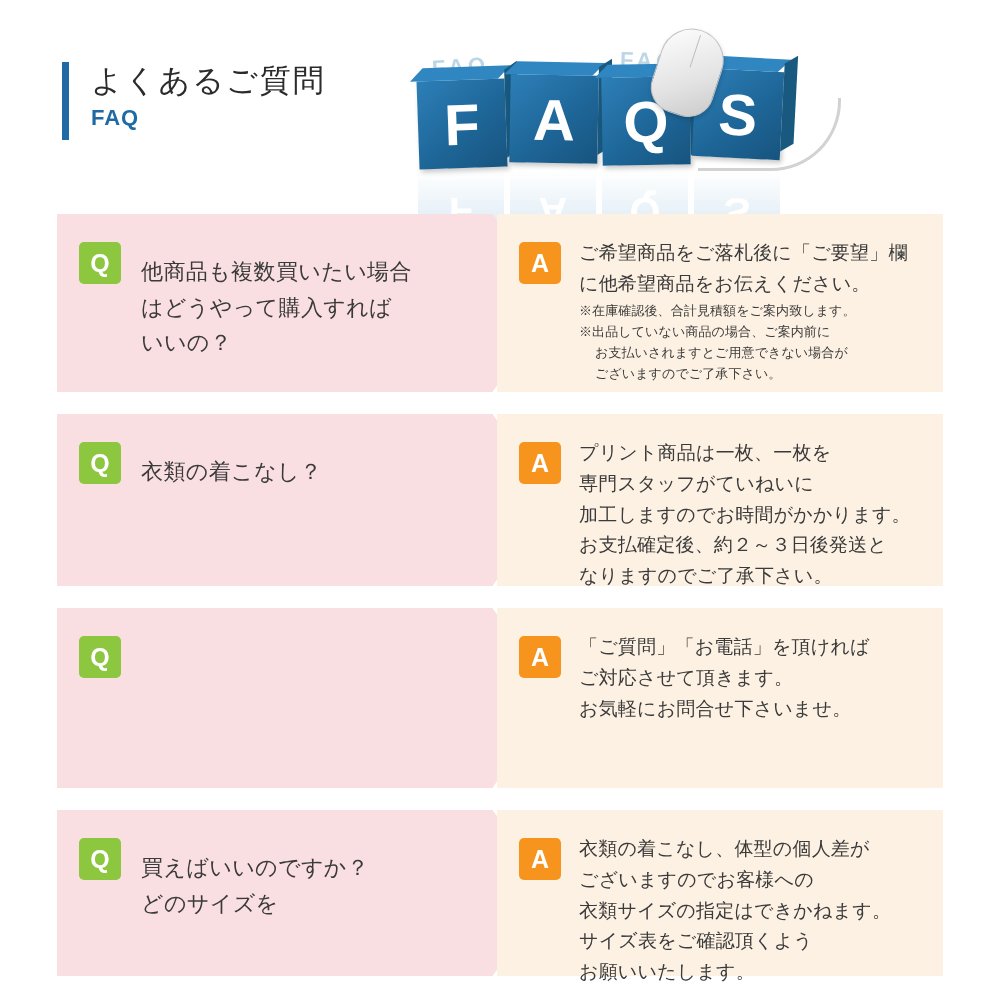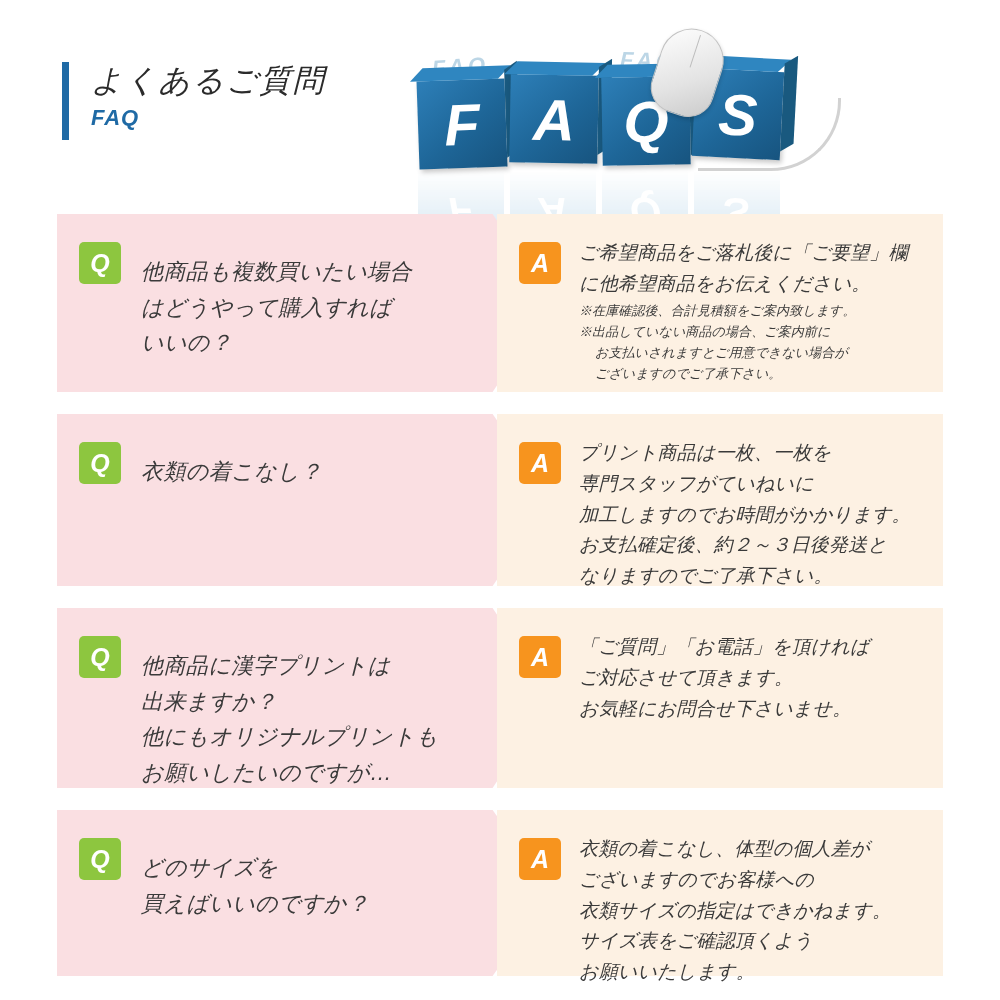--- a/index.html
+++ b/index.html
@@ -12,21 +12,20 @@
     background: #ffffff;
     font-family: "Liberation Sans", sans-serif;
     color: #3a3a3a;
     overflow: hidden;
   }
 
   .page {
     position: relative;
     width: 988px;
     height: 1000px;
-    font-style: italic;
   }
 
   
   .header {
     position: relative;
     height: 210px;
   }
   .title-block {
     position: absolute;
     left: 62px;
@@ -344,43 +343,37 @@
           <span class="line">加工しますのでお時間がかかります。</span>
           <span class="line">お支払確定後、約２～３日後発送と</span>
           <span class="line">なりますのでご了承下さい。</span>
         </div>
       </div>
     </div>
 
     <div class="faq-row r3">
       <div class="q-panel">
         <div class="badge badge-q">Q</div>
-        <div class="q-text">
-          <span class="line">他商品に漢字プリントは</span>
-          <span class="line">出来ますか？</span>
-          <span class="line">他にもオリジナルプリントも</span>
-          <span class="line">お願いしたいのですが…</span>
-        </div>
       </div>
       <div class="a-panel">
         <div class="badge badge-a">A</div>
         <div class="a-text">
           <span class="line">「ご質問」「お電話」を頂ければ</span>
           <span class="line">ご対応させて頂きます。</span>
           <span class="line">お気軽にお問合せ下さいませ。</span>
         </div>
       </div>
     </div>
 
     <div class="faq-row r4">
       <div class="q-panel">
         <div class="badge badge-q">Q</div>
         <div class="q-text">
+          <span class="line">買えばいいのですか？</span>
           <span class="line">どのサイズを</span>
-          <span class="line">買えばいいのですか？</span>
         </div>
       </div>
       <div class="a-panel">
         <div class="badge badge-a">A</div>
         <div class="a-text">
           <span class="line">衣類の着こなし、体型の個人差が</span>
           <span class="line">ございますのでお客様への</span>
           <span class="line">衣類サイズの指定はできかねます。</span>
           <span class="line">サイズ表をご確認頂くよう</span>
           <span class="line">お願いいたします。</span>

